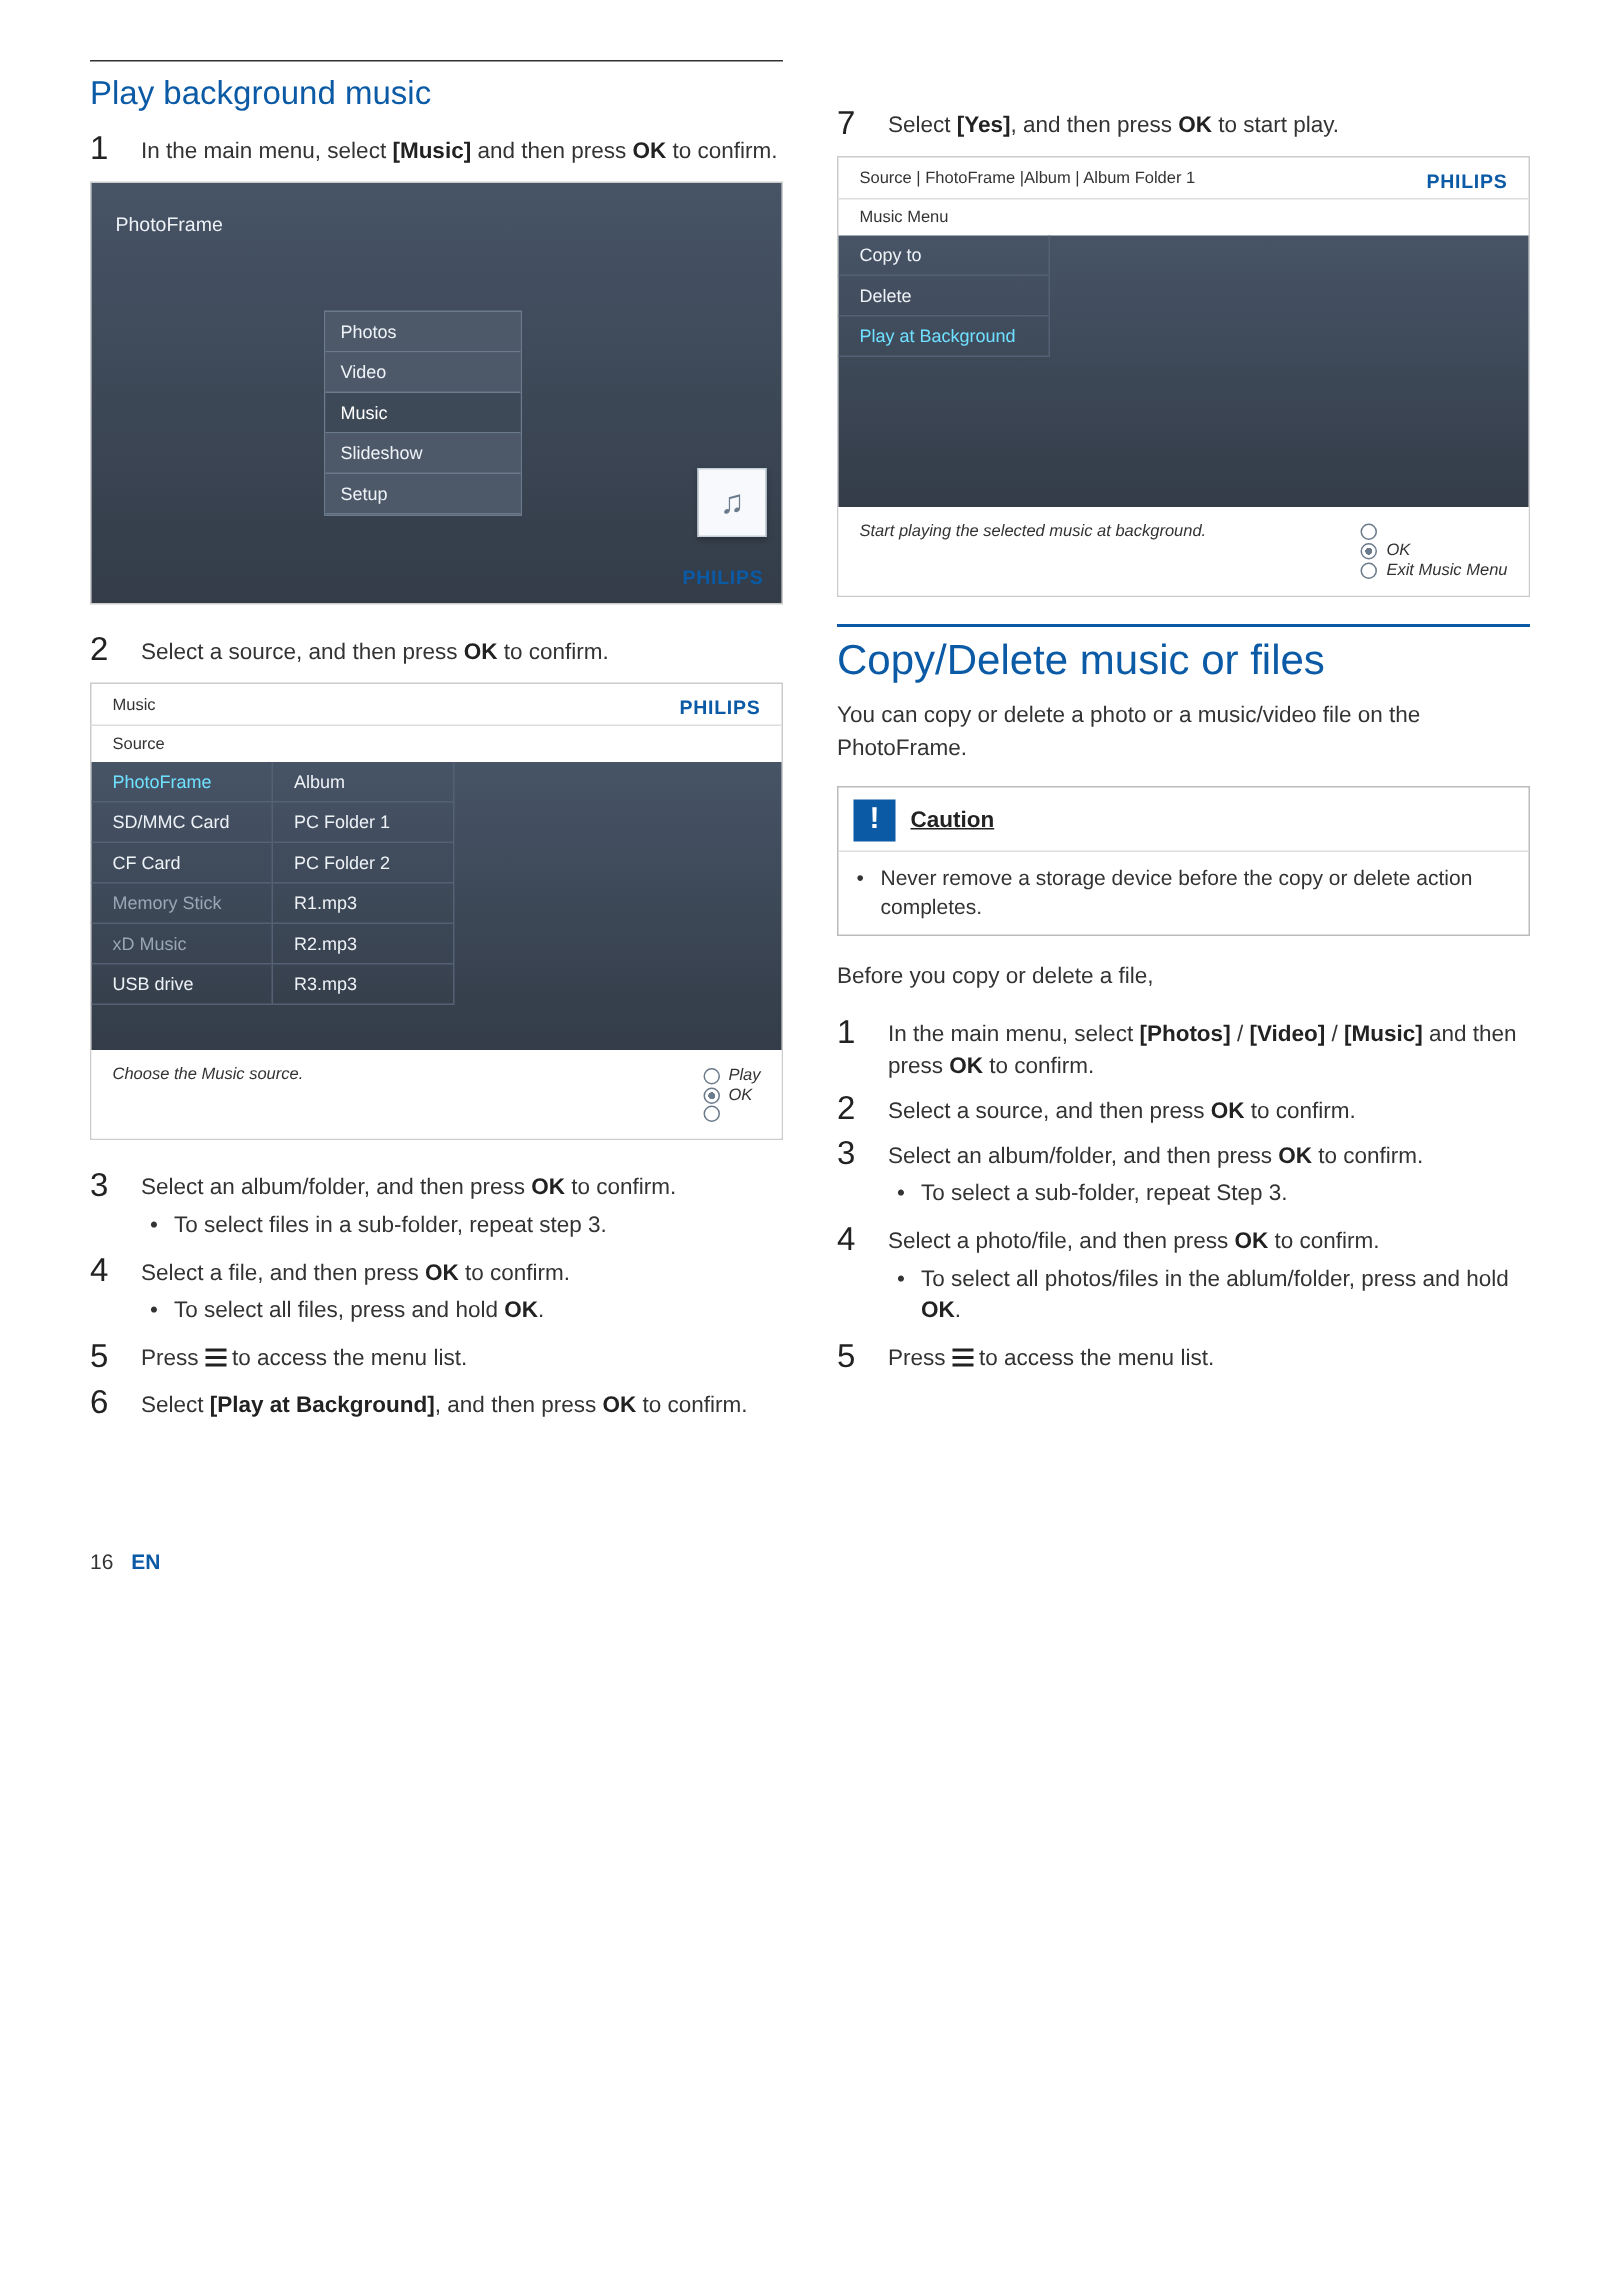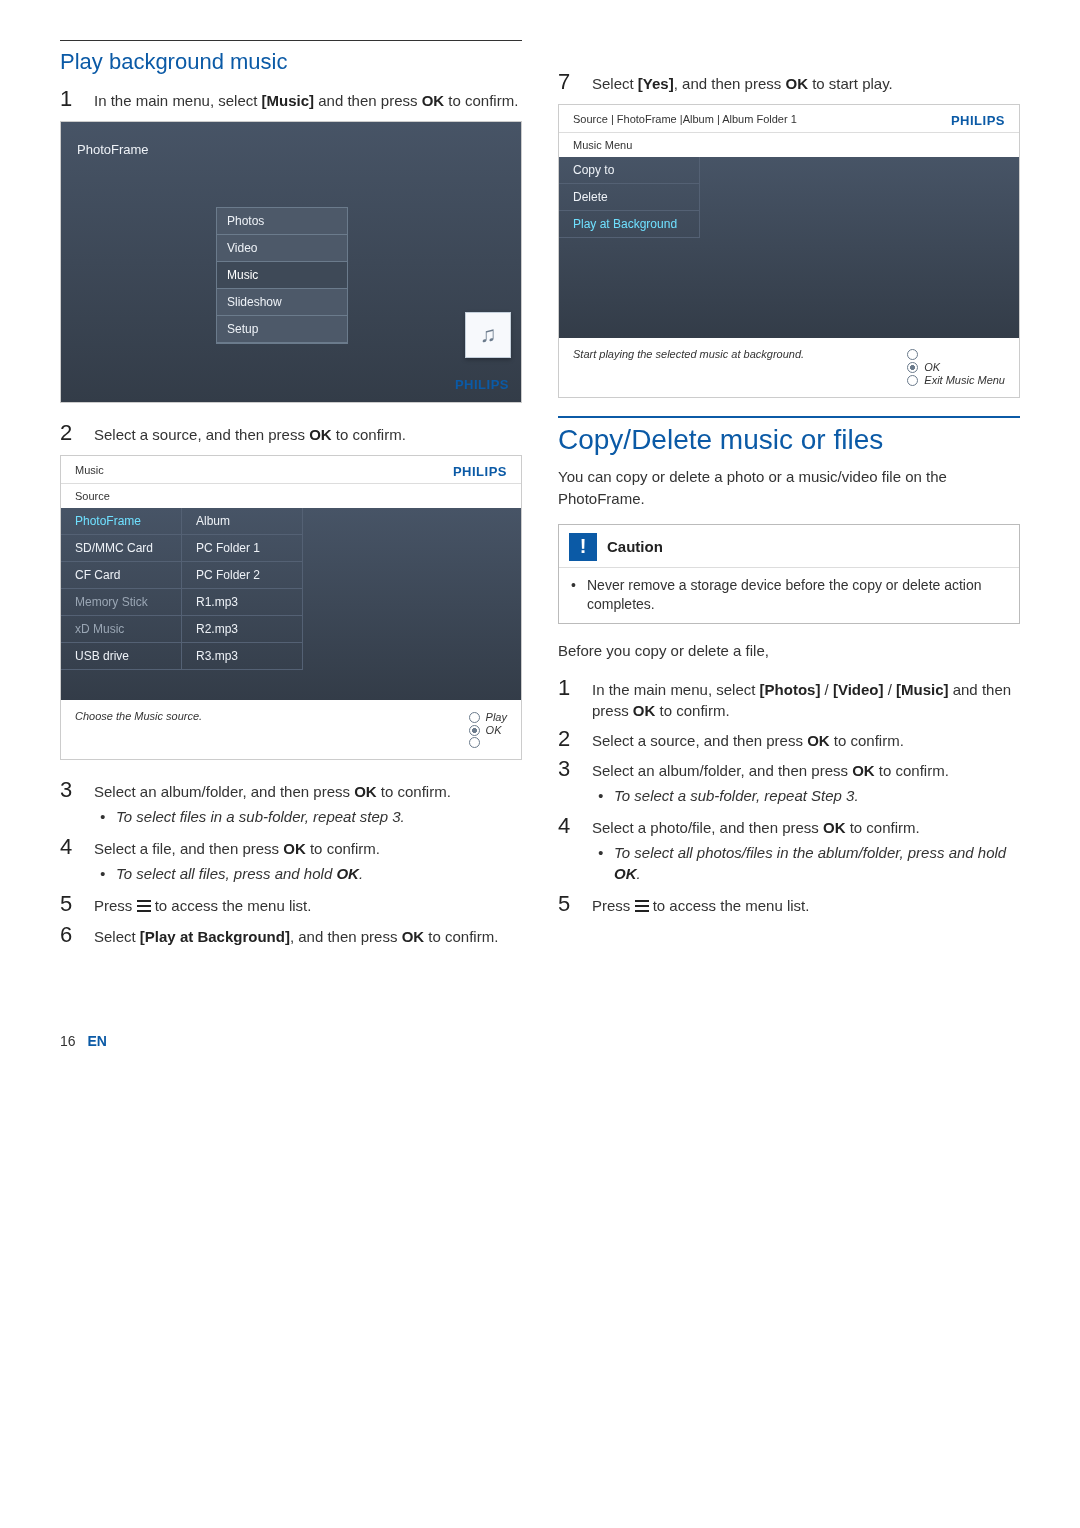--- a/index.html
+++ b/index.html
@@ -61,21 +61,20 @@
     line-height: 1.1;
   }
   ol.steps > li .body {
     flex: 1;
     padding-top: 3px;
   }
   ul.sub {
     list-style: none;
     padding: 0;
     margin: 4px 0 0 0;
-    font-style: italic;
   }
   ul.sub > li {
     position: relative;
     padding-left: 22px;
     margin-bottom: 2px;
   }
   ul.sub > li::before {
     content: "•";
     position: absolute;
     left: 6px;
@@ -175,21 +174,21 @@
   .caution-box {
     border: 1px solid #bbb;
     margin: 14px 0 16px 0;
     font-size: 14px;
   }
   .caution-head {
     display: flex; align-items: center; gap: 10px;
     padding: 8px 10px 6px 10px;
     border-bottom: 1px solid #ddd;
   }
-  .caution-head b { font-size: 15px; }
+  .caution-head b { font-size: 15px; text-decoration: underline; }
   .cicon {
     width: 28px; height: 28px; background: #0b5aa6; color: #fff;
     display: flex; align-items: center; justify-content: center; font-weight: bold; font-size: 20px;
   }
   .caution-body {
     padding: 8px 14px 10px 28px;
     position: relative;
     font-size: 14px;
     line-height: 1.35;
   }

